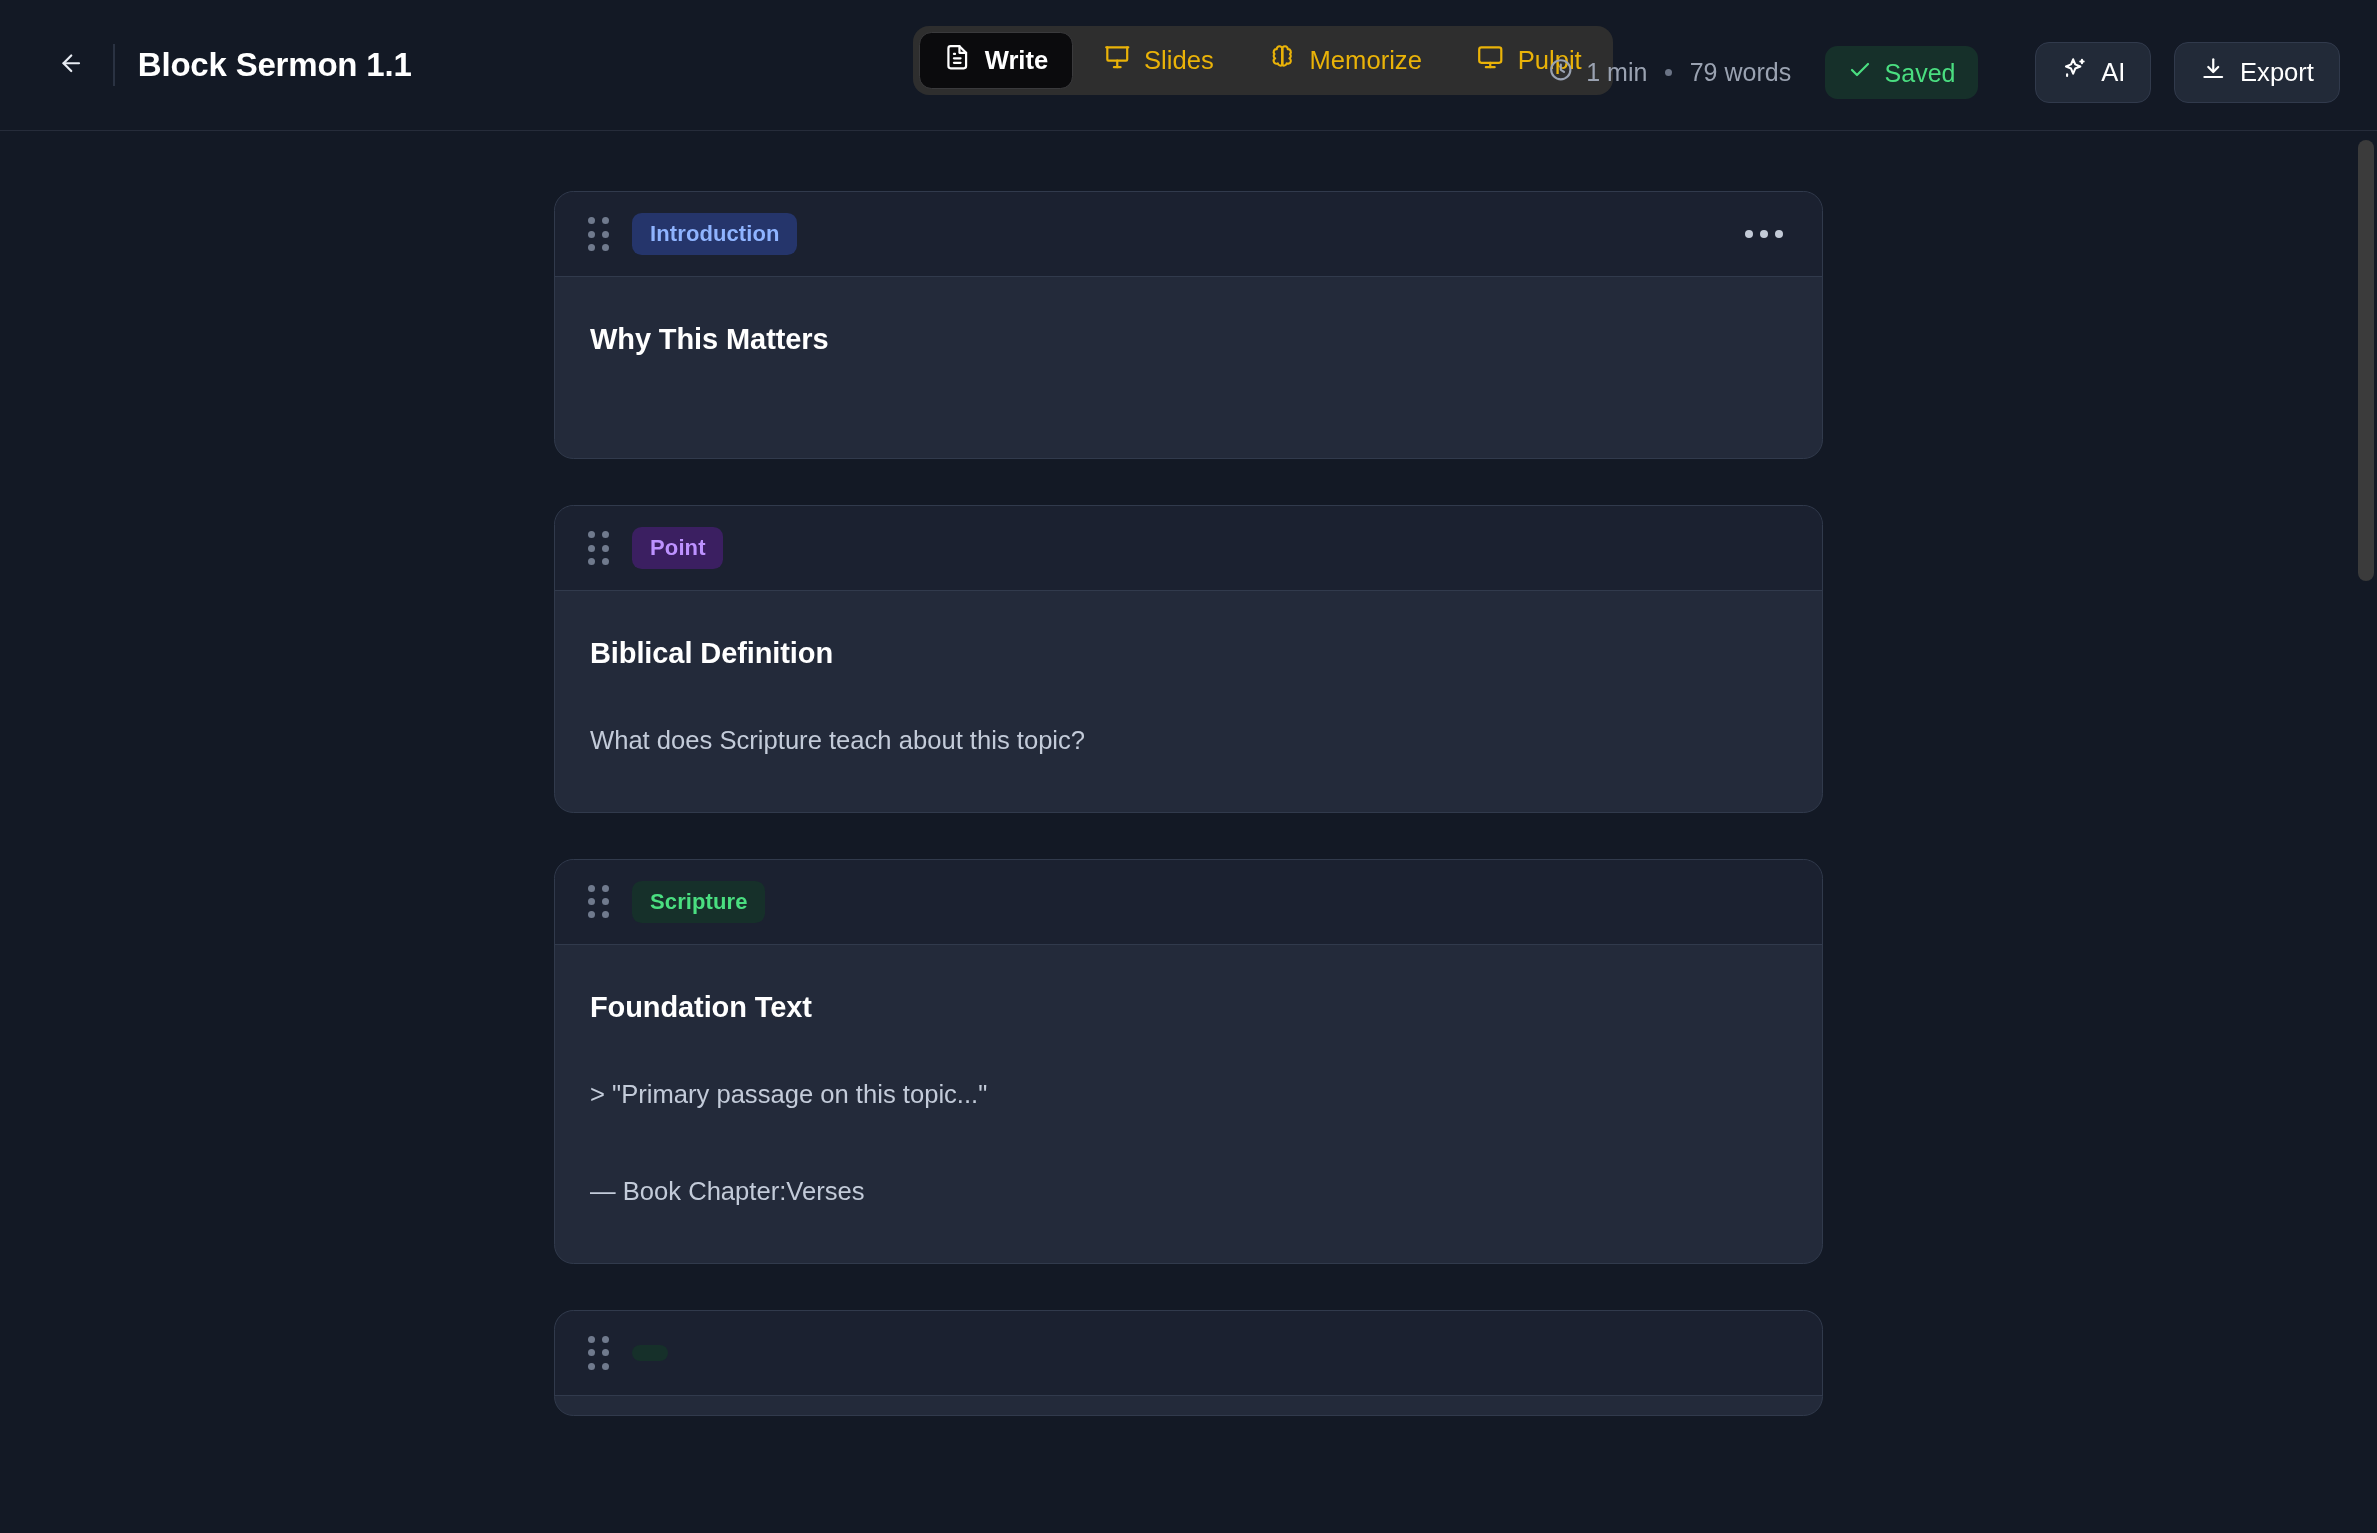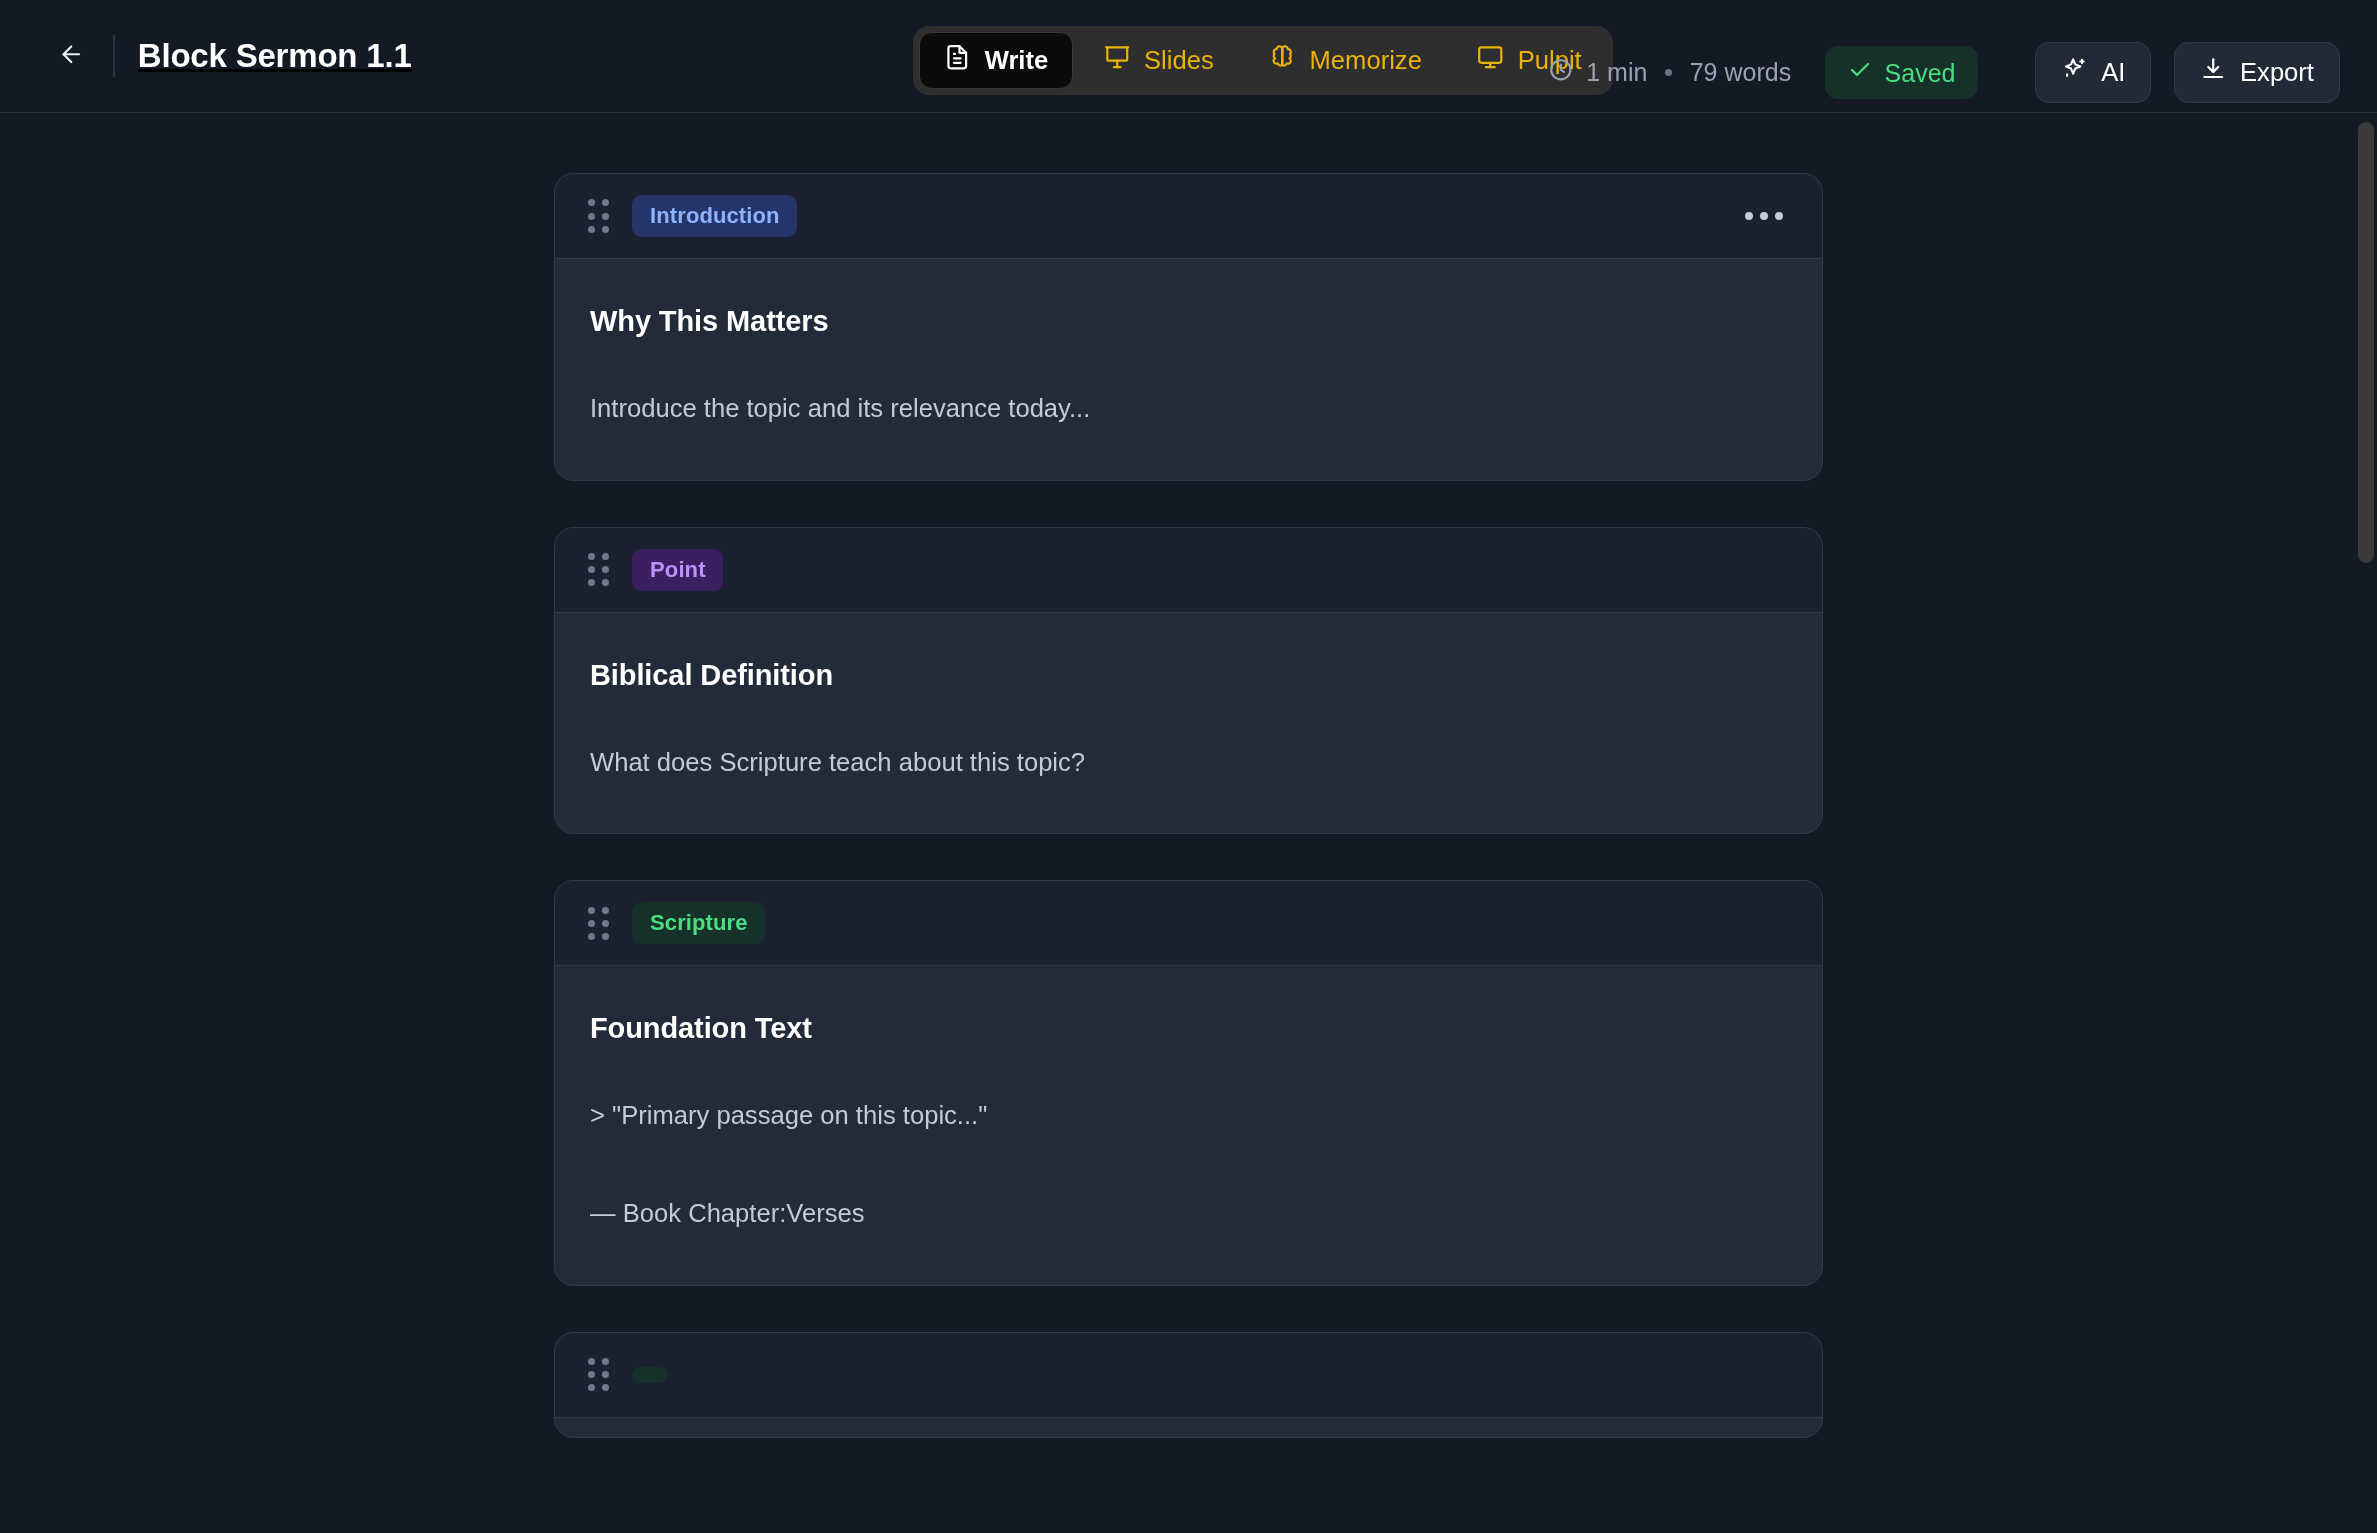--- a/index.html
+++ b/index.html
@@ -6,24 +6,24 @@
   html, body {
     width:2377px; height:1534px;
     background:#131925;
     font-family:"Liberation Sans", sans-serif;
     overflow:hidden;
   }
 
   
   .topbar{
     position:relative;
-    height:113px;
+    height:131px;
     background:#131925;
     border-bottom:0.9px solid #262c3a;
-    display:flex; align-items:center;text-decoration:underline;
+    display:flex; align-items:center;
   }
   .tb-left{ display:flex; align-items:center; padding-left:46px; gap:0; }
   .back-btn{
     width:51px; height:51px; border-radius:8.8px;
     display:flex; align-items:center; justify-content:center;
     cursor:pointer; background:transparent;
   }
   .back-btn svg{ width:26.5px; height:26.5px; }
   .tb-divider{
     width:1.8px; height:42px; background:#2a3242; margin:0 23px 0 16px;
@@ -302,21 +302,20 @@
         </div>
         <span class="badge introduction">Introduction</span>
         <div class="card-menu">
           <i></i>
             <i></i>
             <i></i>
         </div>
       </div>
       <div class="card-body">
         <div class="blk-title">Why This Matters</div>
-        <div class="blk-text">Introduce the topic and its relevance today...</div>
       </div>
     </div>
 
     <div class="add-wrap" style="top:552px;">
       <div class="add-btn">
         <span class="plus">+</span>
         <span>Add</span>
         <span>
           <svg viewBox="0 0 24 24" fill="none" stroke="#ffffff" stroke-width="2.2" stroke-linecap="round" stroke-linejoin="round">
             <path d="M6 9l6 6 6-6"></path>

